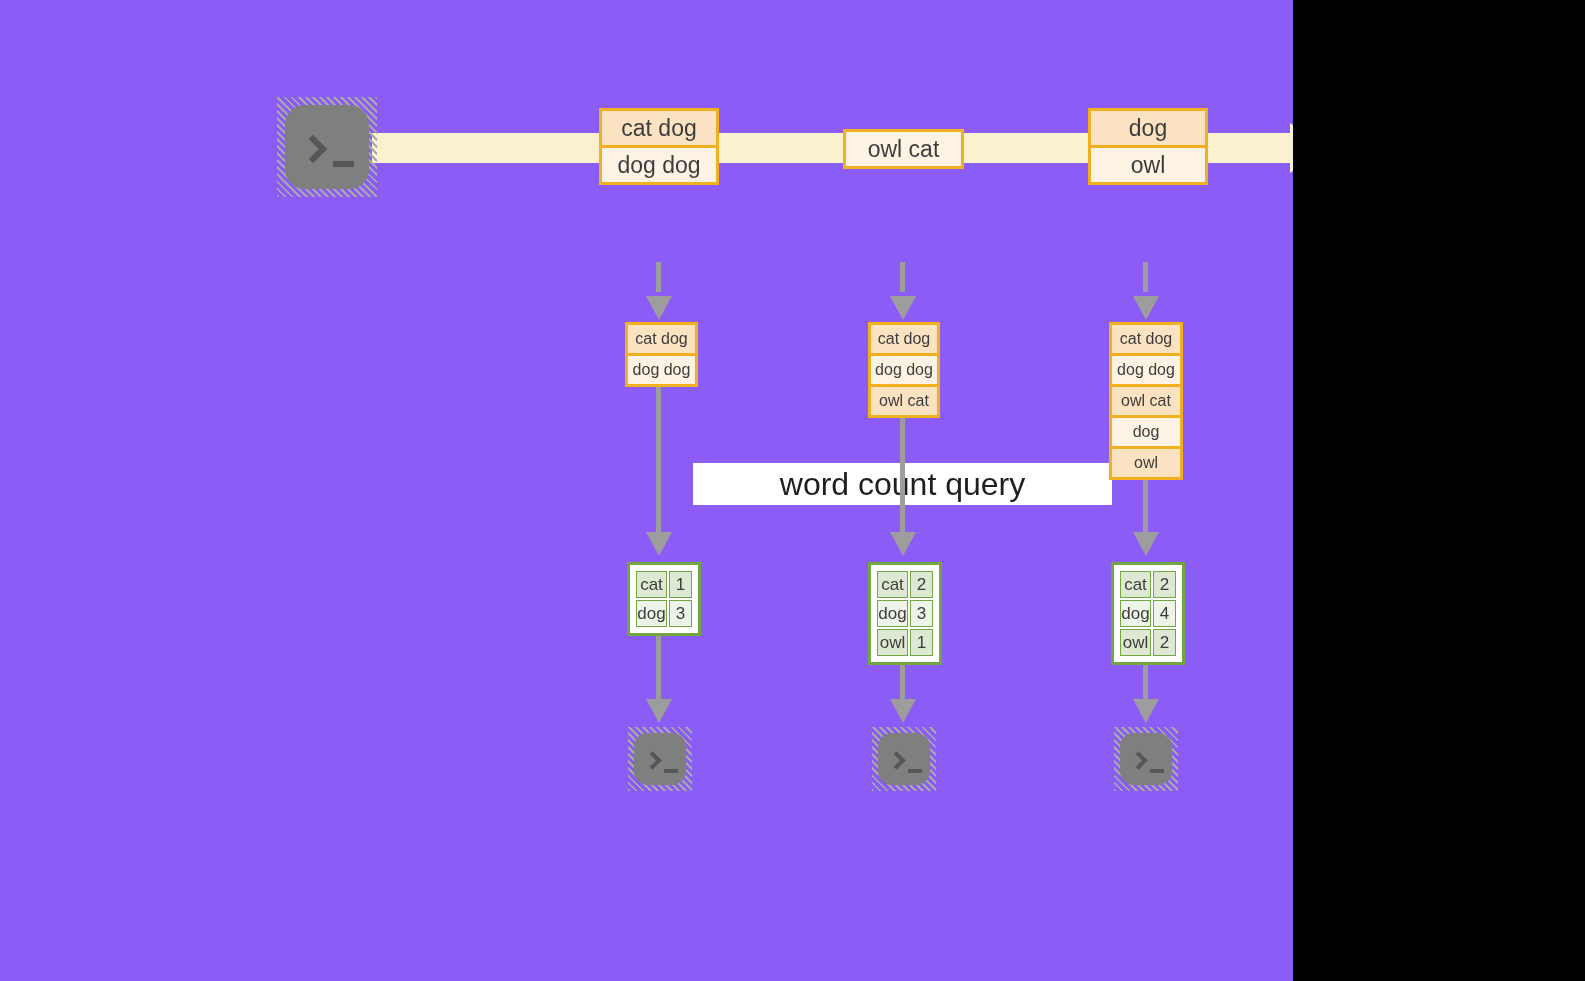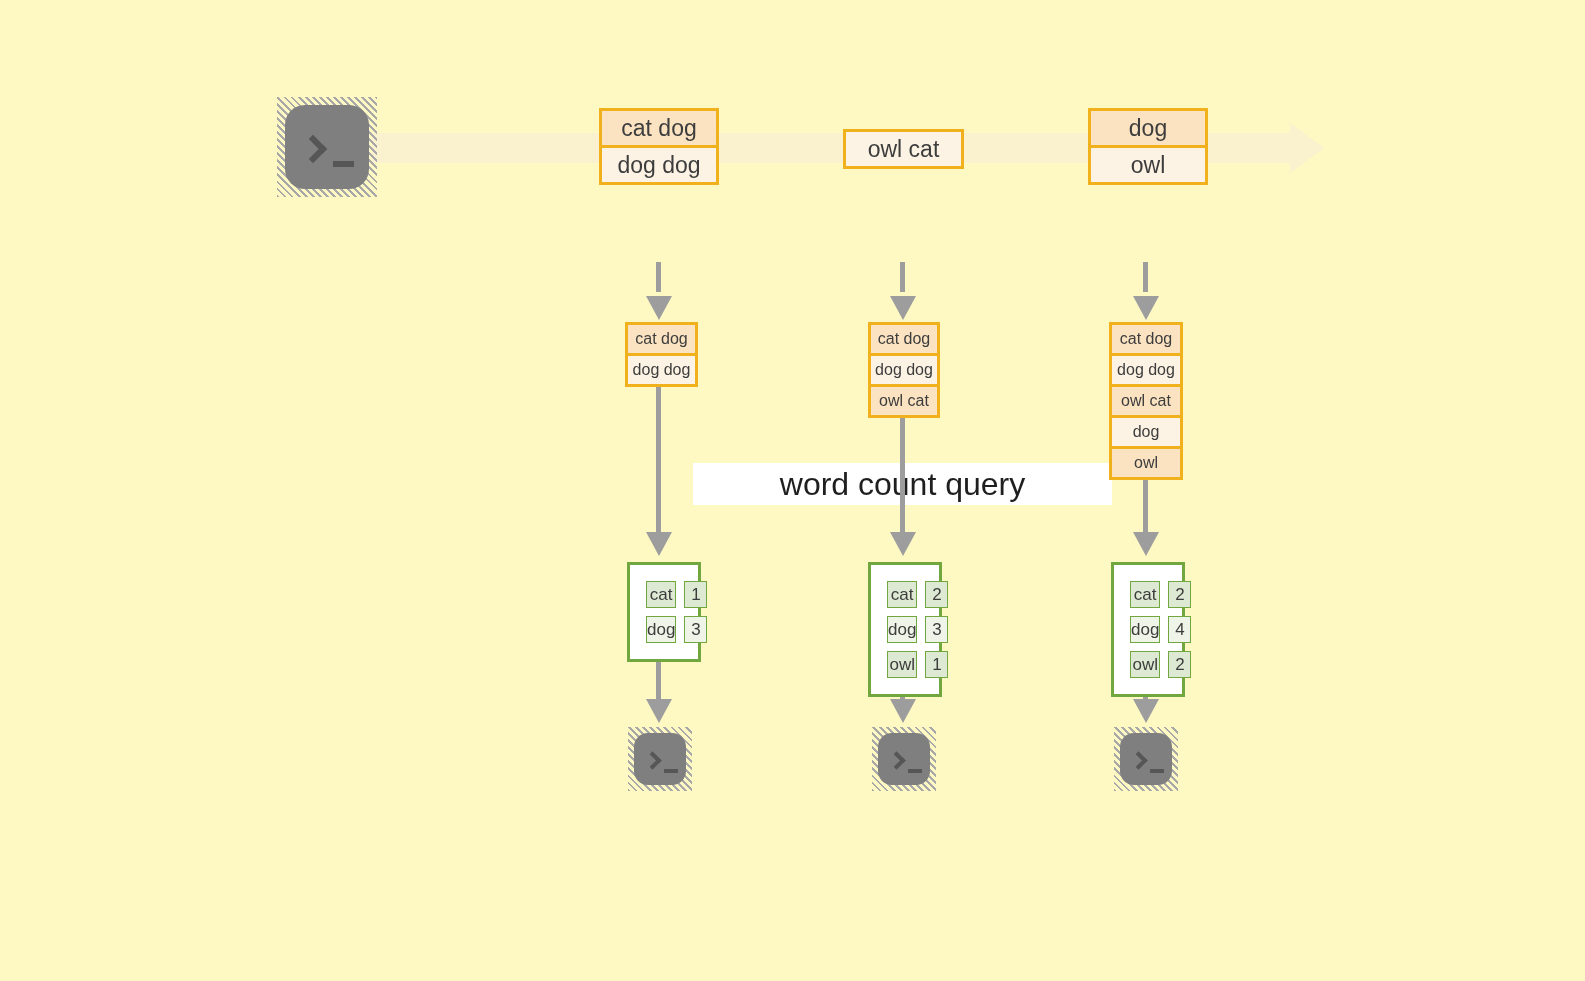--- a/index.html
+++ b/index.html
@@ -1,17 +1,17 @@
 <!DOCTYPE html>
 <html style="--orange: #f0b11c; --peach: #fbe2c1; --cream: #fdf3e4; --band: #faf1cf; --green: #72a63e; --sage: #dde9d2; --sage_light: #eef4e7; --arrow: #9d9d9d; --term: #7f7f7f; --glyph: #565656; --hatch: #a8a8a8; --text: #3d3d3d; --label_bg: #ffffff; --label_text: #1f1f1f;"><head>
 <meta charset="utf-8">
 <style>
   html,body{margin:0;padding:0;background:#000;}
   .canvas{
-    position:relative;width:1585px;height:981px;background:#fef9c3;overflow:hidden;
+    position:relative;width:1293px;height:981px;background:#8b5cf6;overflow:hidden;
     font-family:"Liberation Sans", sans-serif;color:var(--text,#3d3d3d);
   }
   
   .band{position:absolute;left:372px;top:133px;width:918px;height:30px;background:var(--band);z-index:1;}
   .band-head{position:absolute;left:1290px;top:123px;width:0;height:0;z-index:1;
     border-top:25px solid transparent;border-bottom:25px solid transparent;border-left:34px solid var(--band);}
   
   .terminal{position:absolute;z-index:4;
     background:repeating-linear-gradient(45deg,var(--hatch) 0 2px,transparent 2px 5px);}
   .term-inner{position:absolute;background:var(--term);}
@@ -34,22 +34,22 @@
   .ev-row.dark{background:var(--peach);}
   .ev-row.light{background:var(--cream);}
   
   .state-box{position:absolute;z-index:4;border:3px solid var(--orange);box-sizing:border-box;background:var(--cream);}
   .st-row{height:28px;line-height:28px;text-align:center;font-size:16px;}
   .st-row + .st-row{border-top:3px solid var(--orange);}
   .st-row.dark{background:var(--peach);}
   .st-row.light{background:var(--cream);}
   
   .count-table{position:absolute;z-index:4;width:74px;box-sizing:border-box;
-    border:3px solid var(--green);background:#fff;padding:16px;
-    display:grid;grid-template-columns:1fr 23px;gap:8px;}
+    border:3px solid var(--green);background:#fff;padding:6px;
+    display:grid;grid-template-columns:1fr 23px;gap:2px;}
   .ct-cell{height:27px;line-height:25px;text-align:center;font-size:17px;
     border:1px solid var(--green);box-sizing:border-box;}
   .ct-cell.dark{background:var(--sage);}
   .ct-cell.light{background:var(--sage_light);}
   
   .vline{position:absolute;width:5px;background:var(--arrow);z-index:3;}
   .vhead{position:absolute;width:0;height:0;z-index:3;
     border-left:13px solid transparent;border-right:13px solid transparent;border-top:24px solid var(--arrow);}
   
   .query-label{position:absolute;left:693px;top:463px;width:419px;height:42px;z-index:2;

